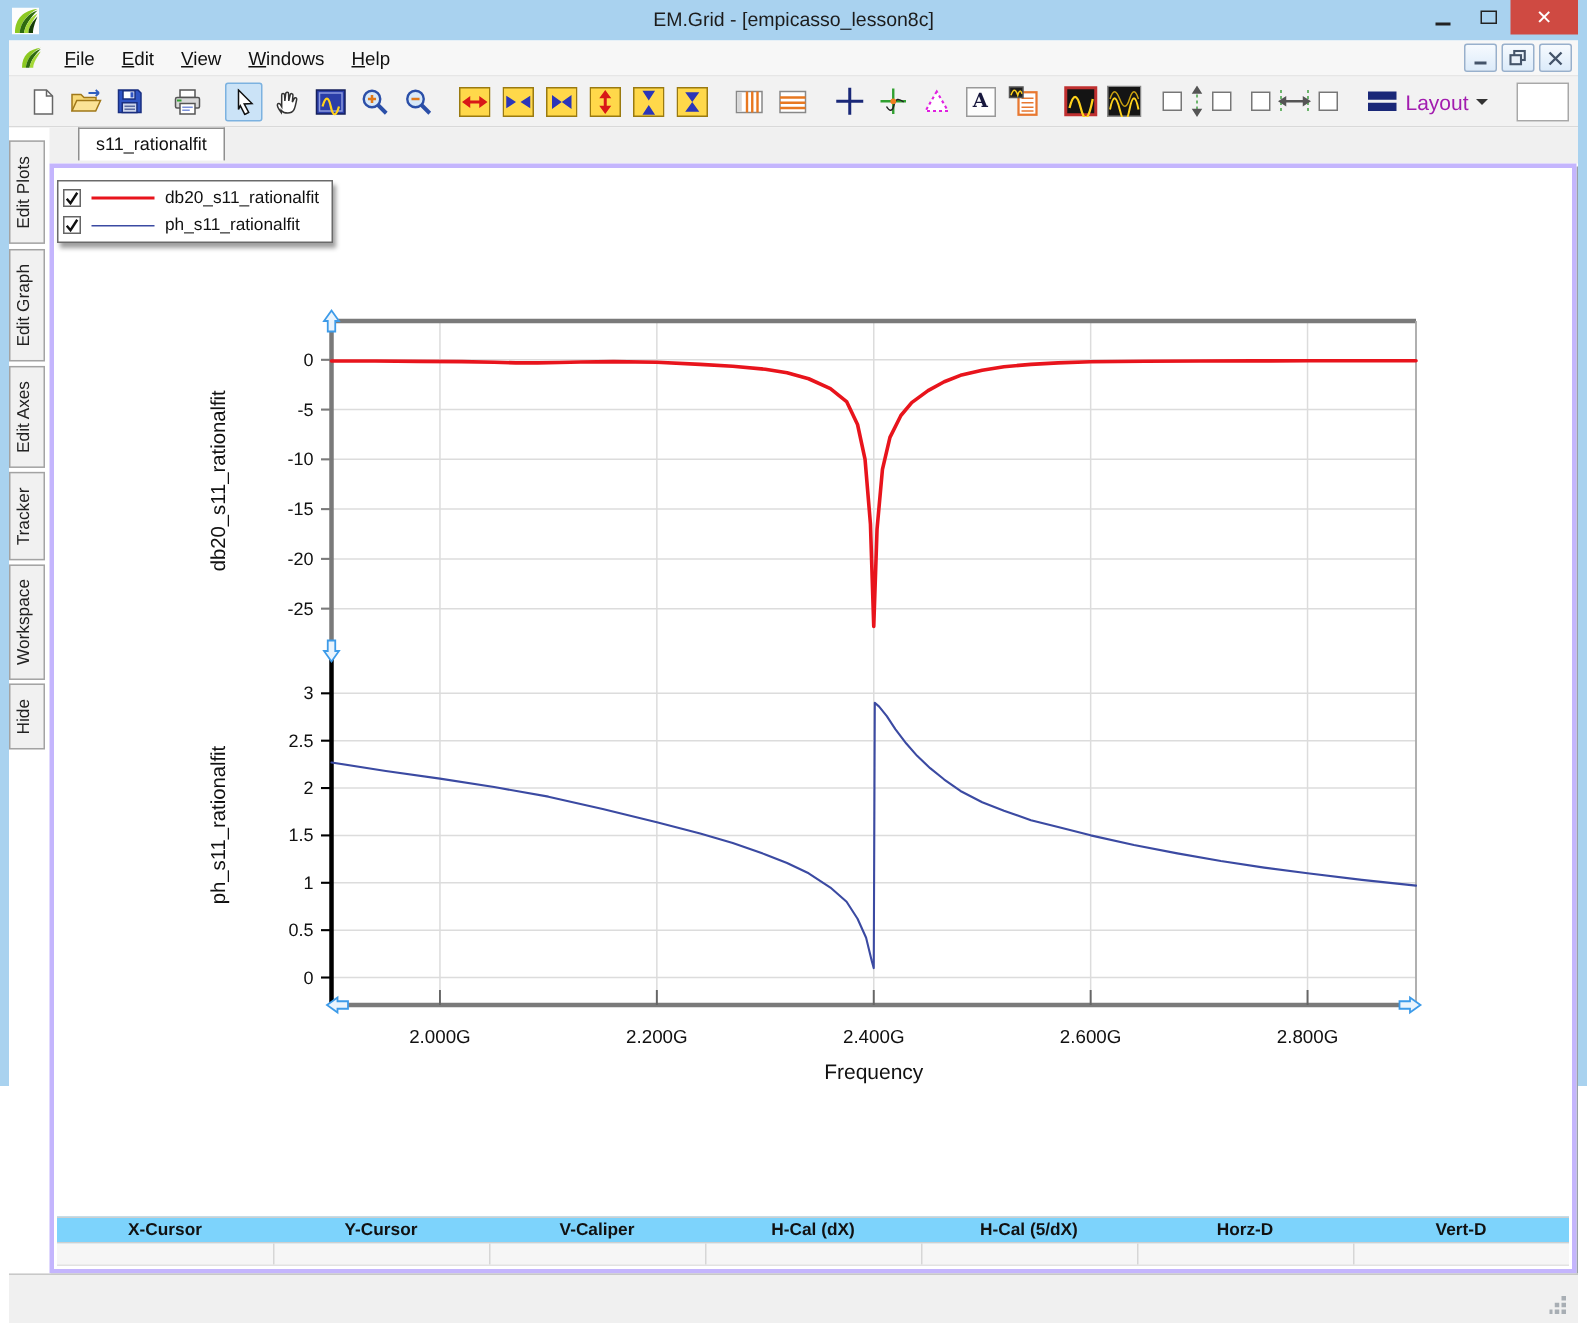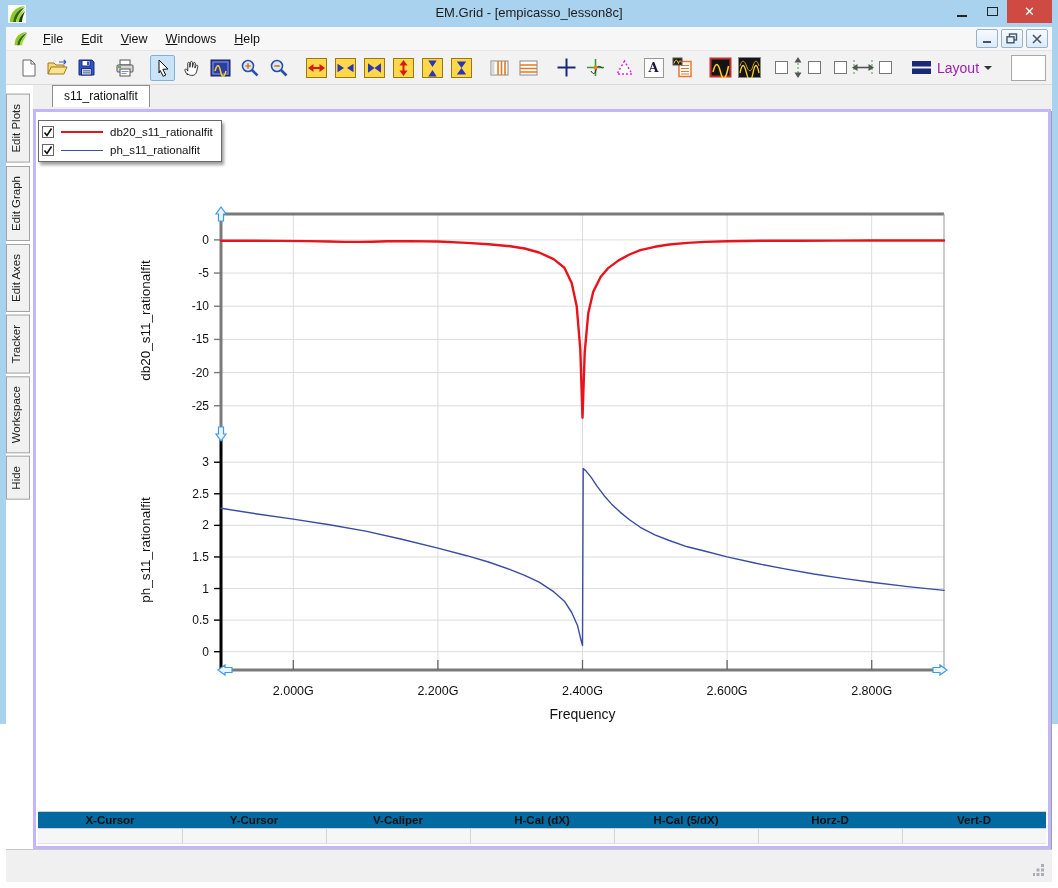--- a/index.html
+++ b/index.html
@@ -71,21 +71,21 @@
   .legend { position:absolute; left:2px; top:8px; background:#fff; border:1px solid #6a6a6a;
             box-shadow:2px 3px 3px rgba(0,0,0,.38); padding:2px 8px 2px 3px; z-index:2; }
   .legend-row { display:flex; align-items:center; gap:7px; height:18px; }
   .legend-check { width:12px; height:12px; border:1px solid #666; background:#fff;
                   display:flex; align-items:center; justify-content:center; }
   .legend-line { width:42px; }
   .legend-label { font-size:11.5px; color:#111; }
 
   
   .cursor-table { position:absolute; left:2px; right:2px; bottom:2px; }
-  .ct-head { display:grid; grid-template-columns:repeat(7,1fr); background:#0369a1;
+  .ct-head { display:grid; grid-template-columns:repeat(7,1fr); background:#7dd3fc;
              border-top:1px solid #cfcfcf; border-bottom:1px solid #cfcfcf; height:18px; }
   .ct-head div { font-size:11.5px; font-weight:bold; color:#111; text-align:center; line-height:17px; }
   .ct-vals { display:grid; grid-template-columns:repeat(7,1fr); height:15px; background:#f6f6f6;
              border-bottom:1px solid #e2e2e2; }
   .ct-vals div { border-left:1px solid #d6d6d6; font-size:11px; }
   .ct-vals div:first-child { border-left:none; }
 
   
   .statusbar { height:33px; background:#f0f0f0; border-top:1px solid #c8c8c8; position:relative; }
   .grip { position:absolute; right:7px; bottom:6px; }

